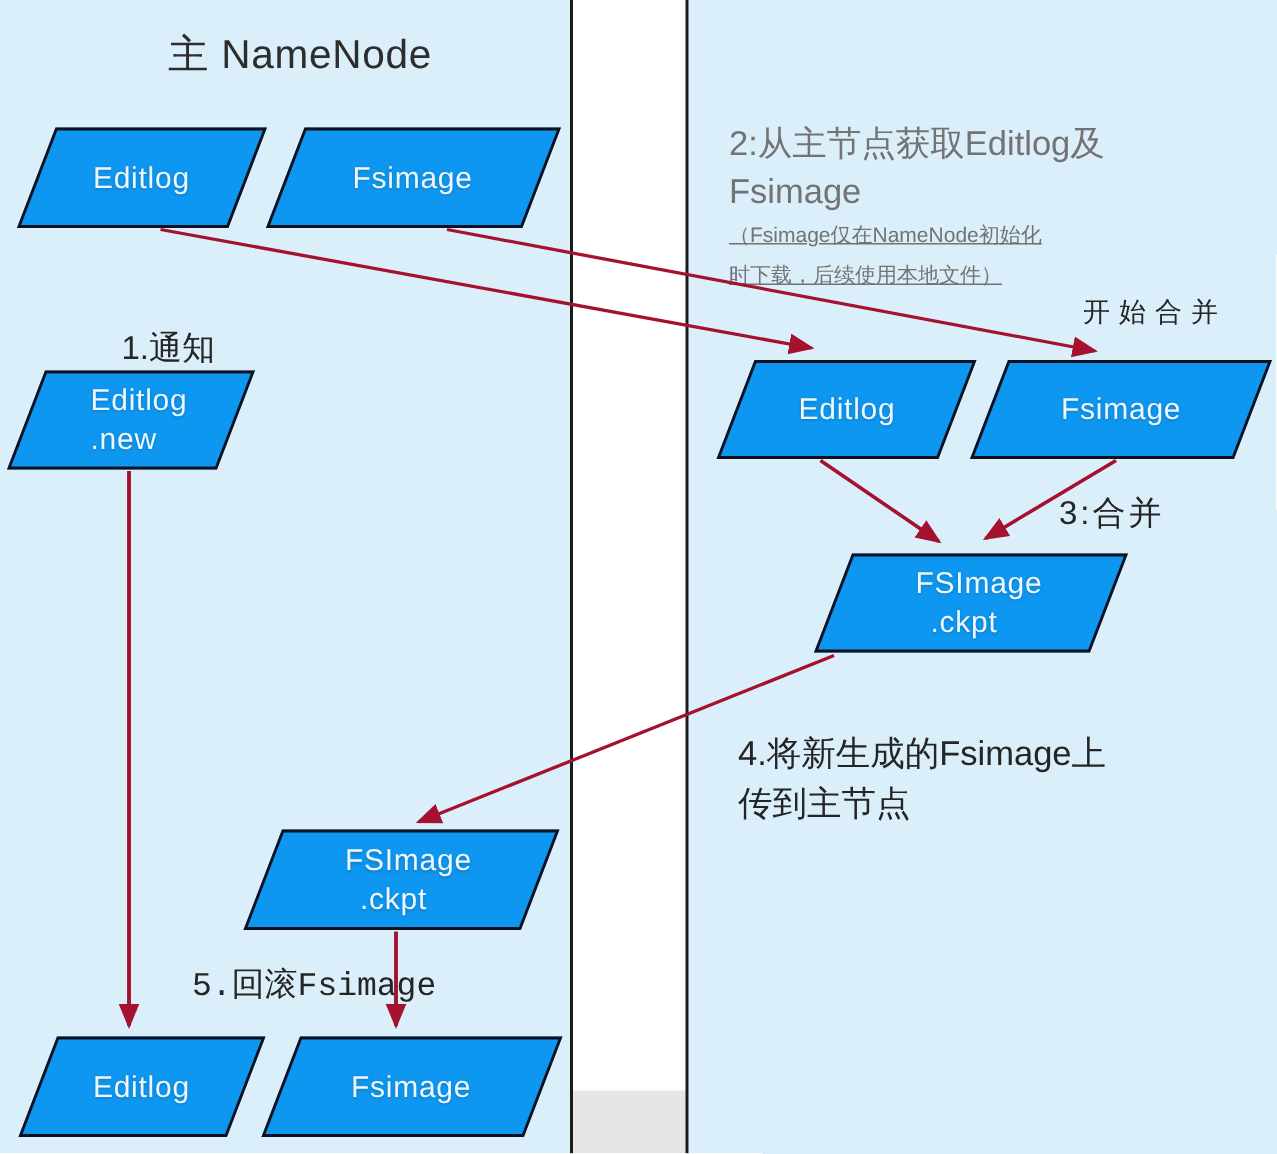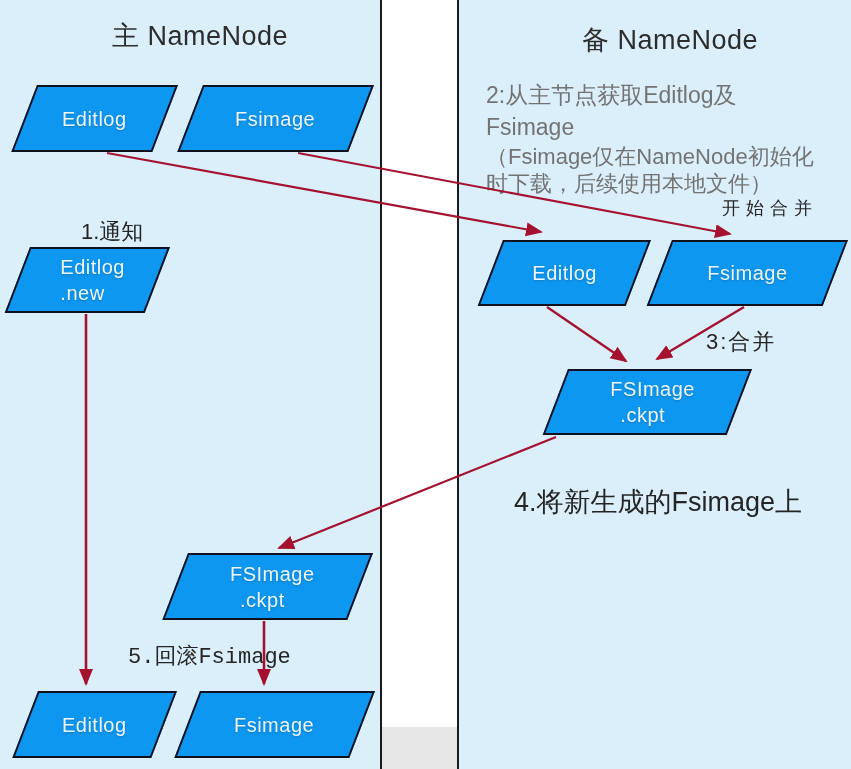--- a/index.html
+++ b/index.html
@@ -27,56 +27,56 @@
     color:#ecf7ff;font-size:20px;line-height:26px;letter-spacing:.5px;
     text-shadow:0 1px 2px rgba(25,90,145,.5);
     white-space:nowrap;
   }
 
   .txt{position:absolute;color:#252525;white-space:nowrap;}
   .title{font-size:27px;letter-spacing:.5px;text-align:center;color:#2d2d2d;}
   .step{font-size:22px;}
   .step2-block{position:absolute;left:486px;top:79px;color:#737373;}
   .step2-block .big{display:block;font-size:23px;line-height:32px;white-space:nowrap;}
-  .step2-block .small{display:block;font-size:22px;line-height:27px;white-space:nowrap;}
+  .step2-block .small{display:block;font-size:14px;line-height:27px;white-space:nowrap;text-decoration:underline;}
   .merge-start{left:722px;top:196px;font-size:18px;letter-spacing:6px;}
   .step3{left:706px;top:327px;letter-spacing:2px;}
-  .step4{left:492px;top:486px;font-size:27px;line-height:33px;margin-left:22px;}
+  .step4{left:492px;top:486px;font-size:23px;line-height:33px;}
   .step4 span{display:block;white-space:nowrap;}
   .arrows{position:absolute;left:0;top:0;pointer-events:none;}
 </style>
 </head>
 <body>
 
 <div class="stage">
 
   <div class="panel panel-left"></div>
   <div class="panel panel-right"></div>
   <div class="gap-shade"></div>
   <div class="vline vline-1"></div>
   <div class="vline vline-2"></div>
 
   <div class="txt title" style="left:55px;top:18px;width:290px;">主 NameNode</div>
-  <div class="txt title" style="left:535px;top:22px;width:270px;">备 NameNode</div>
 
   <div class="txt step" style="left:81px;top:217px;text-align:center;">1.通知</div>
 
   <div class="step2-block">
     <span class="big">2:从主节点获取Editlog及</span>
     <span class="big">Fsimage</span>
     <span class="small">（Fsimage仅在NameNode初始化</span>
     <span class="small">时下载，后续使用本地文件）</span>
   </div>
 
   <div class="txt merge-start">开始合并</div>
 
   <div class="txt step step3">3:合并</div>
 
   <div class="txt step4">
     <span>4.将新生成的Fsimage上</span>
+    <span>传到主节点</span>
   </div>
 
   <div class="txt step" style="left:128px;top:641px;font-family:Liberation Mono, monospace;">5.回滚Fsimage</div>
 
   <svg class="arrows" width="851" height="769" viewBox="0 0 851 769">
     <defs>
       <marker id="ah" markerUnits="userSpaceOnUse" markerWidth="20" markerHeight="16" refX="15" refY="7" orient="auto">
         <path d="M0,0 L17,7 L0,14 Z" fill="#a5122f"></path>
       </marker>
     </defs>

